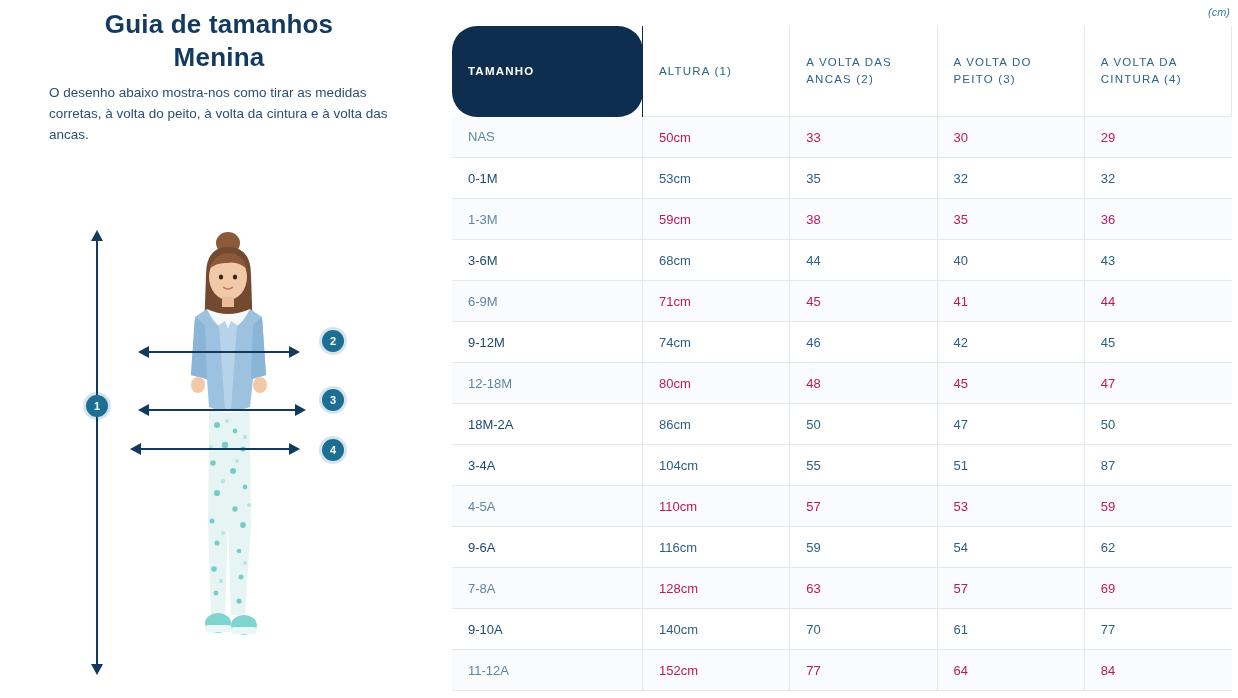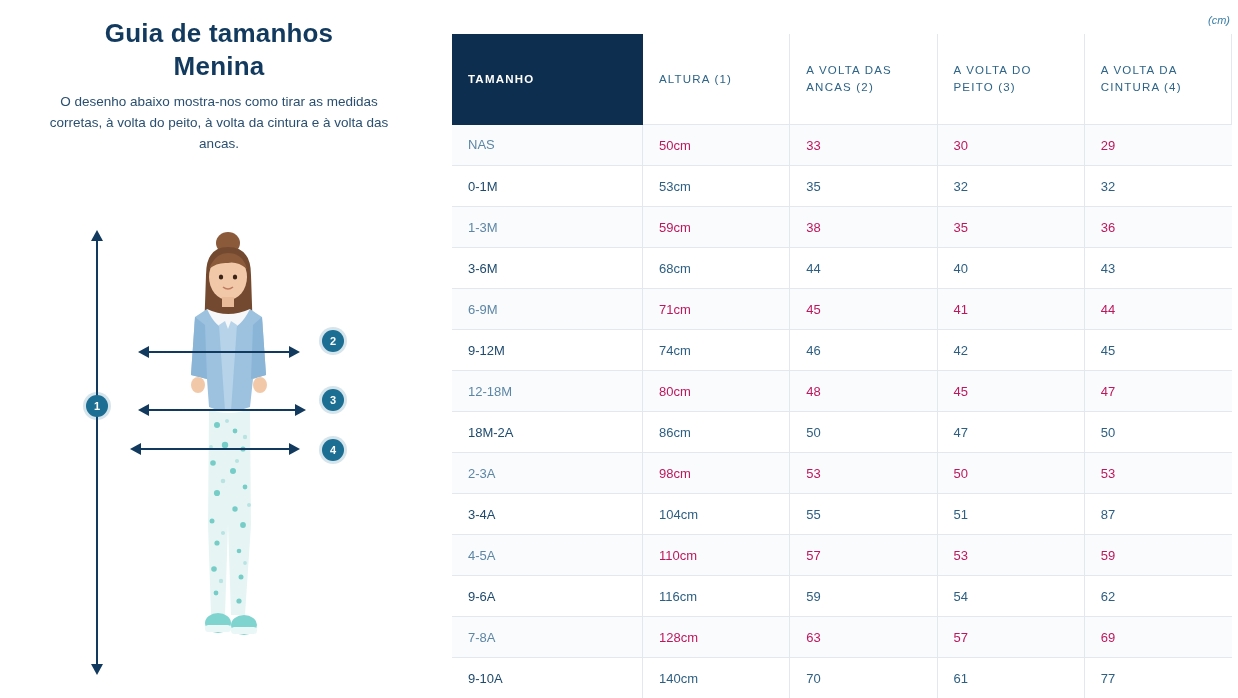--- a/index.html
+++ b/index.html
@@ -23,32 +23,31 @@
   
   .left {
     position: absolute;
     left: 0;
     top: 0;
     width: 438px;
     height: 698px;
   }
   .title {
     margin: 0;
-    padding-top: 17px;
+    padding-top: 8px;
     text-align: center;
     font-size: 26px;
     line-height: 33px;
     font-weight: bold;
     color: #123a5e;
     letter-spacing: 0.2px;
   }
   .subtitle {
     margin: 8px auto 0 auto;
     width: 340px;
-    text-align: center;
     font-size: 13.5px;
     line-height: 21px;
     color: #2a4f70;
   }
 
   
   .figure {
     position: absolute;
     left: 60px;
     top: 225px;
@@ -128,21 +127,21 @@
     left: 105px;
     top: 0px;
     width: 130px;
     height: 440px;
   }
 
   
   .table-wrap {
     position: absolute;
     left: 452px;
-    top: 8px;
+    top: 0;
     width: 786px;
     height: 492px;
   }
   .unit {
     position: absolute;
     right: 8px;
     top: 6px;
     font-size: 11px;
     font-style: italic;
     color: #3b7fa8;
@@ -170,20 +169,21 @@
   }
   thead th.hcol {
     background: #ffffff;
     color: #2d6488;
     border-right: 1px solid #e2e8ee;
     border-bottom: 1px solid #e2e8ee;
     font-weight: normal;
   }
   thead th.first {
     width: 158px;
+    border-radius: 25px;
   }
   tbody td {
     font-size: 13px;
     color: #2d5f82;
     padding: 0 16px;
     height: 40px;
     border-right: 1px solid #e2e8ee;
     border-bottom: 1px solid #e2e8ee;
   }
   tbody td:last-child { border-right: none; }
@@ -351,27 +351,20 @@
             <td>45</td>
             <td>47</td>
           </tr>
           <tr>
             <td class="size">18M-2A</td>
             <td>86cm</td>
             <td>50</td>
             <td>47</td>
             <td>50</td>
           </tr>
-          <tr class="alt">
-            <td class="size">2-3A</td>
-            <td>98cm</td>
-            <td>53</td>
-            <td>50</td>
-            <td>53</td>
-          </tr>
           <tr>
             <td class="size">3-4A</td>
             <td>104cm</td>
             <td>55</td>
             <td>51</td>
             <td>87</td>
           </tr>
           <tr class="alt">
             <td class="size">4-5A</td>
             <td>110cm</td>

